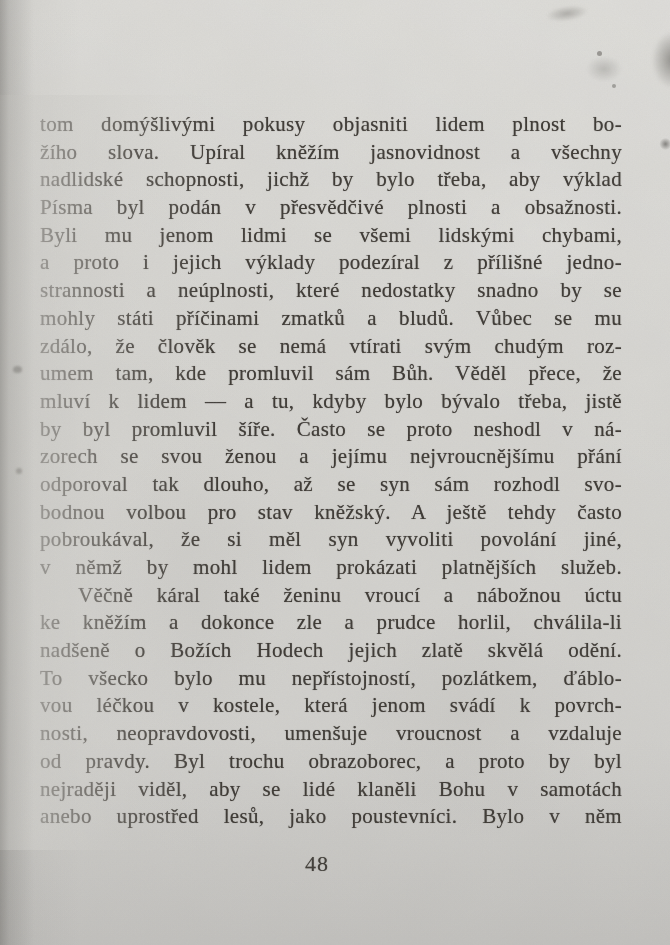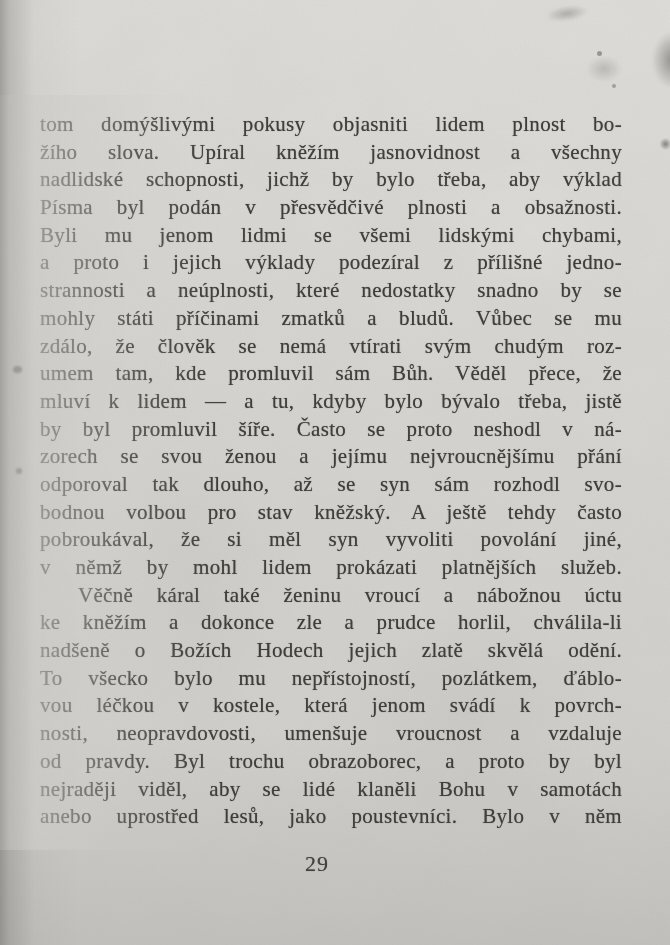--- a/index.html
+++ b/index.html
@@ -184,21 +184,21 @@
       <div class="line">ke kněžím a dokonce zle a prudce horlil, chválila-li</div>
       <div class="line">nadšeně o Božích Hodech jejich zlatě skvělá odění.</div>
       <div class="line">To všecko bylo mu nepřístojností, pozlátkem, ďáblo-</div>
       <div class="line">vou léčkou v kostele, která jenom svádí k povrch-</div>
       <div class="line">nosti, neopravdovosti, umenšuje vroucnost a vzdaluje</div>
       <div class="line">od pravdy. Byl trochu obrazoborec, a proto by byl</div>
       <div class="line">nejraději viděl, aby se lidé klaněli Bohu v samotách</div>
       <div class="line">anebo uprostřed lesů, jako poustevníci. Bylo v něm</div>
     </div>
 
-  <div id="page-number">29</div>
+  <div id="page-number">48</div>
 
   <div id="gutter-fade"></div>
   <div id="binding-shadow"></div>
 
   <div class="stain" id="stain-edge-blob"></div>
   <div class="stain" id="stain-edge-dot"></div>
   <div class="stain" id="stain-speck3"></div>
   <div class="stain" id="stain-speck4"></div>
 
   <svg id="grain" width="670" height="945">

